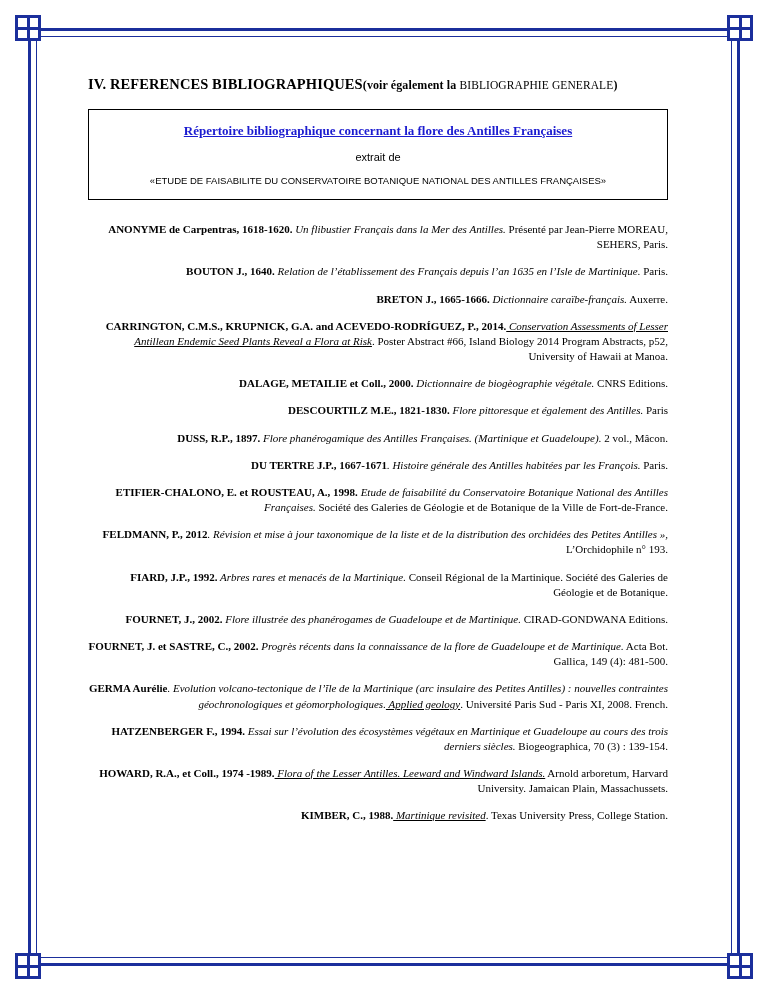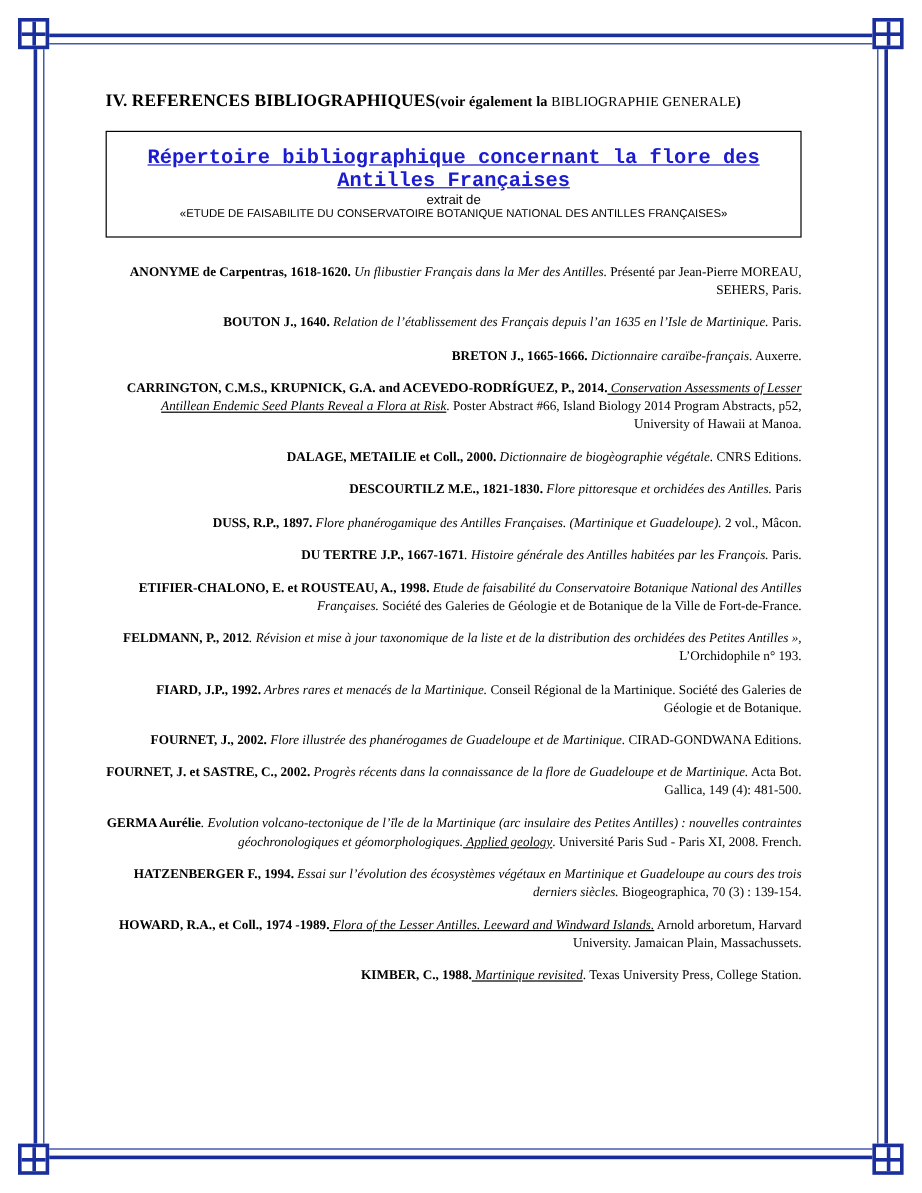--- a/index.html
+++ b/index.html
@@ -76,30 +76,31 @@
 
   
   .box {
     border: 1px solid #000000;
     box-sizing: border-box;
     padding: 13px 10px 13px 10px;
     text-align: center;
     margin-bottom: 22px;
   }
   .box-line1 {
-    font-family: Liberation Mono, monospace;
-    font-size: 17px;
+    font-family: Liberation Serif, serif;
+    font-size: 13px;
     font-weight: bold;
     color: #1b1bd0;
     text-decoration: underline;
+    margin-bottom: 12px;
   }
   .box-line2 {
     font-family: "Liberation Sans", sans-serif;
     font-size: 11px;
-    margin-bottom: 0;
+    margin-bottom: 12px;
   }
   .box-line3 {
     font-family: "Liberation Sans", sans-serif;
     font-size: 9.5px;
   }
 
   
   .entry {
     font-size: 11px;
     line-height: 1.38;
@@ -132,21 +133,21 @@
     <div class="box-line2">extrait de</div>
     <div class="box-line3">«ETUDE DE FAISABILITE DU CONSERVATOIRE BOTANIQUE NATIONAL DES ANTILLES FRANÇAISES»</div>
   </div>
 
   <div id="bibliography">
       <p class="entry"><b>ANONYME de Carpentras, 1618-1620.</b><i> Un flibustier Français dans la Mer des Antilles.</i><span> Présenté par Jean-Pierre MOREAU, SEHERS, Paris.</span></p>
       <p class="entry"><b>BOUTON  J., 1640.</b><i> Relation de l’établissement des Français depuis l’an 1635 en l’Isle de Martinique.</i><span> Paris.</span></p>
       <p class="entry"><b>BRETON  J., 1665-1666.</b><i> Dictionnaire caraïbe-français.</i><span> Auxerre.</span></p>
       <p class="entry"><b>CARRINGTON,  C.M.S.,  KRUPNICK,  G.A.  and  ACEVEDO-RODRÍGUEZ,  P.,  2014.</b><i><u>  Conservation Assessments of Lesser Antillean Endemic Seed Plants Reveal a Flora at Risk</u></i><span>. Poster Abstract #66, Island Biology 2014 Program Abstracts, p52, University of Hawaii at Manoa.</span></p>
       <p class="entry"><b>DALAGE, METAILIE et Coll., 2000.</b><i> Dictionnaire de biogèographie végétale.</i><span> CNRS Editions.</span></p>
-      <p class="entry"><b>DESCOURTILZ M.E., 1821-1830.</b><i> Flore pittoresque et orchidées des Antilles.</i><span> Paris</span></p>
+      <p class="entry"><b>DESCOURTILZ M.E., 1821-1830.</b><i> Flore pittoresque et également des Antilles.</i><span> Paris</span></p>
       <p class="entry"><b>DUSS, R.P., 1897.</b><i> Flore phanérogamique des Antilles Françaises. (Martinique et Guadeloupe).</i><span> 2 vol., Mâcon.</span></p>
       <p class="entry"><b>DU TERTRE  J.P., 1667-1671</b><i>. Histoire générale des Antilles habitées par les François.</i><span> Paris.</span></p>
       <p class="entry"><b>ETIFIER-CHALONO, E. et ROUSTEAU, A., 1998.</b><i> Etude de faisabilité du Conservatoire Botanique National des Antilles Françaises.</i><span> Société des Galeries de Géologie et de Botanique de la Ville de Fort-de-France.</span></p>
       <p class="entry"><b>FELDMANN, P., 2012</b><i>. Révision et mise à jour taxonomique de la liste et de la distribution des orchidées des Petites Antilles »,</i><span>  L’Orchidophile n° 193.</span></p>
       <p class="entry"><b>FIARD, J.P., 1992.</b><i> Arbres rares et menacés de la Martinique.</i><span>  Conseil  Régional de la Martinique. Société des Galeries de Géologie et de Botanique.</span></p>
       <p class="entry"><b>FOURNET, J., 2002.</b><i> Flore illustrée des phanérogames de Guadeloupe et de Martinique.</i><span> CIRAD-GONDWANA Editions.</span></p>
       <p class="entry"><b>FOURNET,  J. et SASTRE,  C., 2002.</b><i> Progrès récents dans la connaissance de la flore de Guadeloupe et de Martinique.</i><span> Acta Bot. Gallica, 149 (4): 481-500.</span></p>
       <p class="entry"><b>GERMA Aurélie</b><i>. Evolution volcano-tectonique de l’̈ile de la Martinique (arc insulaire des Petites Antilles) : nouvelles contraintes géochronologiques et géomorphologiques.</i><i><u> Applied geology</u></i><span>. Université Paris Sud - Paris XI, 2008. French.</span></p>
       <p class="entry"><b>HATZENBERGER  F., 1994.</b><i> Essai sur l’évolution des écosystèmes végétaux en Martinique et Guadeloupe au cours des trois derniers siècles.</i><span> Biogeographica, 70 (3) : 139-154.</span></p>
       <p class="entry"><b>HOWARD, R.A., et Coll., 1974 -1989.</b><i><u> Flora of the Lesser Antilles. Leeward and Windward Islands.</u></i><span> Arnold arboretum, Harvard University. Jamaican Plain, Massachussets.</span></p>

